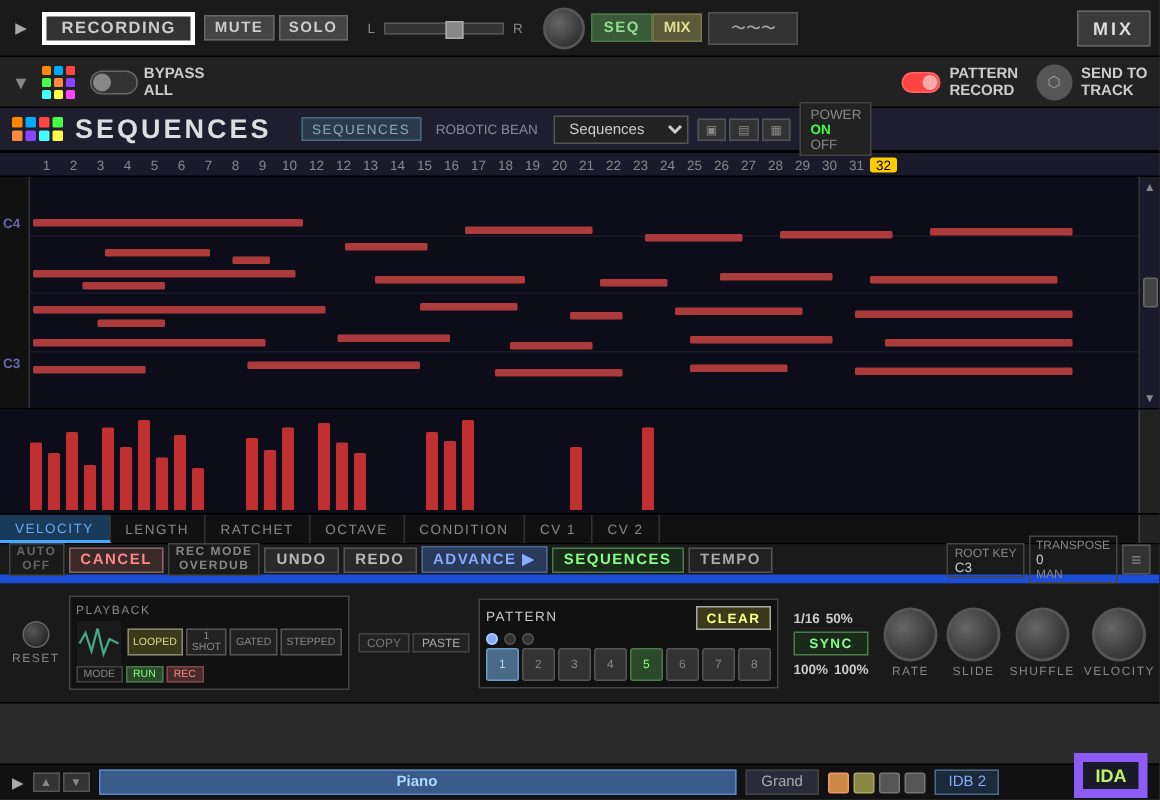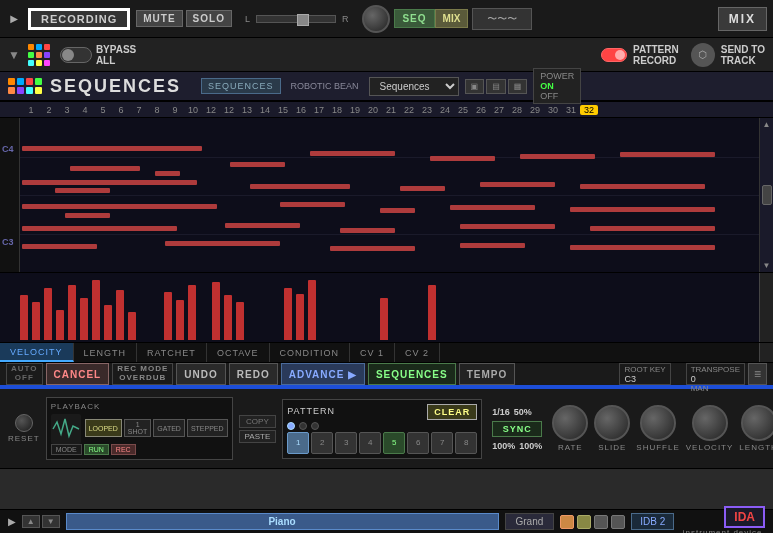--- a/index.html
+++ b/index.html
@@ -373,23 +373,24 @@
       background: #222;
       border-left: 1px solid #444;
       height: 100%;
     }
 
     
     .controls-row {
       height: 26px;
       background: #1a1a1a;
       display: flex;
+      align-items: center;
       padding: 0 6px;
       gap: 3px;
-      border-bottom: 4px solid #1d4ed8;
+      border-bottom: 6px solid #1d4ed8;
     }
     .ctrl-btn {
       background: #2a2a2a;
       border: 1px solid #555;
       color: #bbb;
       font-size: 10px;
       font-weight: bold;
       padding: 2px 7px;
       cursor: pointer;
       letter-spacing: 1px;
@@ -424,21 +425,21 @@
       color: #8f8;
     }
     .ctrl-btn.tempo { background: #222; border: 1px solid #555; color: #aaa; }
     .root-key {
       display: flex; flex-direction: column; font-size: 8px; color: #888;
       padding: 1px 4px; border: 1px solid #444;
     }
     .root-key-val { color: #ccc; font-size: 9px; }
     .transpose-sec {
       display: flex; flex-direction: column; font-size: 8px; color: #888;
-      padding: 1px 4px; border: 1px solid #444; margin-left: 12px;
+      padding: 1px 4px; border: 1px solid #444;
     }
     .hamburger {
       background: #333; border: 1px solid #555;
       color: #888; font-size: 12px; padding: 2px 5px; cursor: pointer;
     }
 
     
     .bottom-controls {
       height: 80px;
       background: #1a1a1a;
@@ -476,21 +477,21 @@
     }
     .mode-btn.active { background: #3a3a1a; color: #dd8; border-color: #887; }
     .mode-run-rec {
       display: flex; gap: 2px;
     }
     .mrr-btn {
       background: #1a1a1a; border: 1px solid #444;
       color: #888; font-size: 7px; padding: 1px 4px; cursor: pointer;
     }
     .copy-paste-row {
-      display: flex; flex-direction: column; gap: 2px; justify-content: center;
+      display: flex; flex-direction: row; gap: 2px; justify-content: center;
     }
     .cp-btn {
       background: #222; border: 1px solid #444;
       color: #777; font-size: 8px; padding: 1px 5px; cursor: pointer;
     }
     .cp-btn.active { color: #aaa; }
     .pattern-section {
       border: 1px solid #444;
       background: #111;
       padding: 4px;
@@ -598,22 +599,22 @@
     .status-dot.yellow { background: #884; border-color: #aa6; }
     .status-id {
       background: #1a2a3a;
       border: 1px solid #4a6a8a;
       color: #8af;
       font-size: 10px;
       padding: 2px 8px;
     }
     .status-ida {
       background: #1a1a2a;
-      border: 2px solid #8b5cf6;
-      color: #ef4444;
+      border: 6px solid #8b5cf6;
+      color: #bef264;
       font-size: 12px;
       font-weight: bold;
       padding: 2px 8px;
       margin-left: 44px;
     }
     .instrument-label {
       color: #888; font-size: 8px; letter-spacing: 1px;
     }
     .instrument-block {
       display: flex; flex-direction: column; align-items: center;

